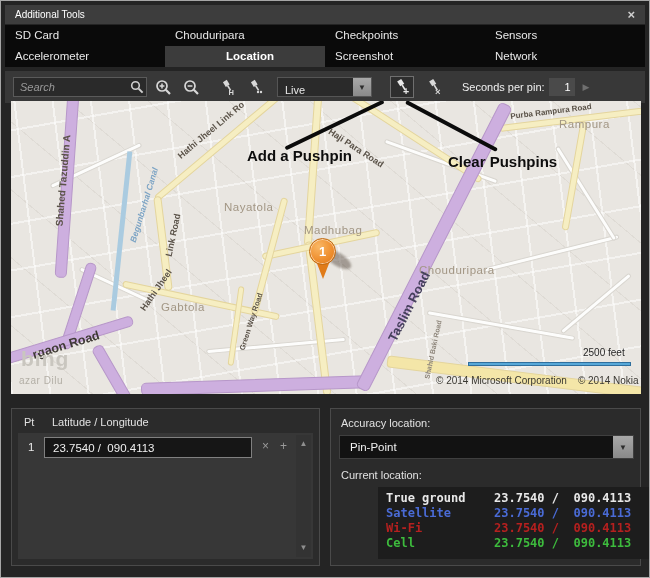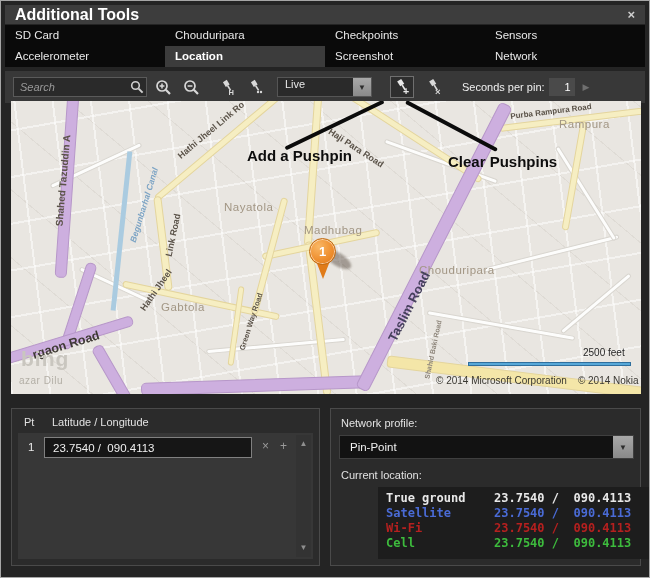--- a/index.html
+++ b/index.html
@@ -5,38 +5,38 @@
   html,body{margin:0;padding:0;background:#fff;}
   *{box-sizing:border-box;}
   .window{
     position:relative;width:650px;height:578px;background:#242424;
     border:1px solid #a6a6a6;overflow:hidden;
     font-family:"Liberation Sans",sans-serif;color:#e6e6e6;
   }
   
   .titlebar{position:absolute;left:4px;top:4px;right:4px;height:19px;background:#3d3d3d;
     display:flex;align-items:center;padding:0 10px;}
-  .titlebar .title{font-size:16px;font-weight:bold;color:#fff;}
+  .titlebar .title{font-size:10px;font-weight:normal;color:#fff;}
   .titlebar .close{margin-left:auto;font-size:13px;font-weight:bold;color:#cfcfcf;cursor:default;line-height:1;}
   
   .tabs{position:absolute;left:4px;top:24px;right:4px;height:42px;background:#0a0a0a;}
   .tabrow{display:grid;grid-template-columns:1fr 1fr 1fr 1fr;height:21px;}
   .tab{font-size:11.5px;color:#e8e8e8;line-height:21px;padding-left:10px;white-space:nowrap;}
-  .tab.active{background:#3c3c3c;color:#fff;font-weight:bold;}
+  .tab.active{background:#3c3c3c;color:#fff;font-weight:bold;text-align:center;}
   
   .toolbar{position:absolute;left:4px;top:70px;right:4px;height:28px;background:#383838;
     display:flex;align-items:center;padding:16px 8px;gap:4px;}
   .searchbox{position:relative;width:134px;height:20px;}
   .searchbox input{width:100%;height:100%;background:#2a2a2a;border:1px solid #5a5a5a;color:#e8e8e8;
     font-size:11px;font-style:italic;padding:0 22px 0 6px;outline:none;font-family:"Liberation Sans",sans-serif;}
   .searchbox input::placeholder{color:#9a9a9a;font-style:italic;}
   .searchbox .mag{position:absolute;right:3px;top:3px;}
   .tbtn{width:24px;height:22px;display:flex;align-items:center;justify-content:center;flex:0 0 auto;}
   .tbtn.boxed{background:#2e2e2e;border:1px solid #6f6f6f;}
-  .live{width:95px;height:20px;background:#2a2a2a;border:1px solid #555;display:flex;align-items:flex-start;margin-left:6px;}
+  .live{width:95px;height:20px;background:#2a2a2a;border:1px solid #555;display:flex;align-items:flex-end;margin-left:6px;}
   .live .val{flex:1;font-size:11px;color:#e8e8e8;padding-left:7px;}
   .live .arrowbtn,.ddl .arrowbtn{width:18px;height:18px;background:linear-gradient(#a8a8a8,#8a8a8a);
     color:#2d2d2d;font-size:8px;display:flex;align-items:center;justify-content:center;}
   .secslabel{font-size:11px;color:#f0f0f0;margin-left:12px;white-space:nowrap;}
   .secsinput{width:26px;height:18px;background:#4a4a4a;border:none;color:#fff;font-size:11px;
     text-align:right;padding-right:4px;outline:none;font-family:"Liberation Sans",sans-serif;}
   .play{color:#6f6f6f;font-size:9px;margin-left:4px;}
   
   .map{position:absolute;left:10px;top:100px;width:630px;height:293px;overflow:hidden;
     background:
@@ -262,21 +262,21 @@
       <span class="rowbtn" style="left:244px">×</span>
       <span class="rowbtn" style="left:262px">+</span>
       <div class="vscroll">
         <span class="up">▲</span>
         <span class="down">▼</span>
       </div>
     </div>
   </div>
 
   <div class="panel panel-acc">
-    <span class="ph" style="left:10px;top:8px">Network profile:</span>
+    <span class="ph" style="left:10px;top:8px">Accuracy location:</span>
     <div class="ddl">
       <span class="val">Pin-Point</span>
       <span class="arrowbtn">▼</span>
     </div>
     <span class="ph" style="left:10px;top:60px">Current location:</span>
     <div class="loctable">
       <div class="locrow">
         <span class="n" style="color: rgb(232, 232, 232);">True ground</span>
         <span class="v" style="color: rgb(232, 232, 232);">23.7540 /  090.4113</span>
       </div>

